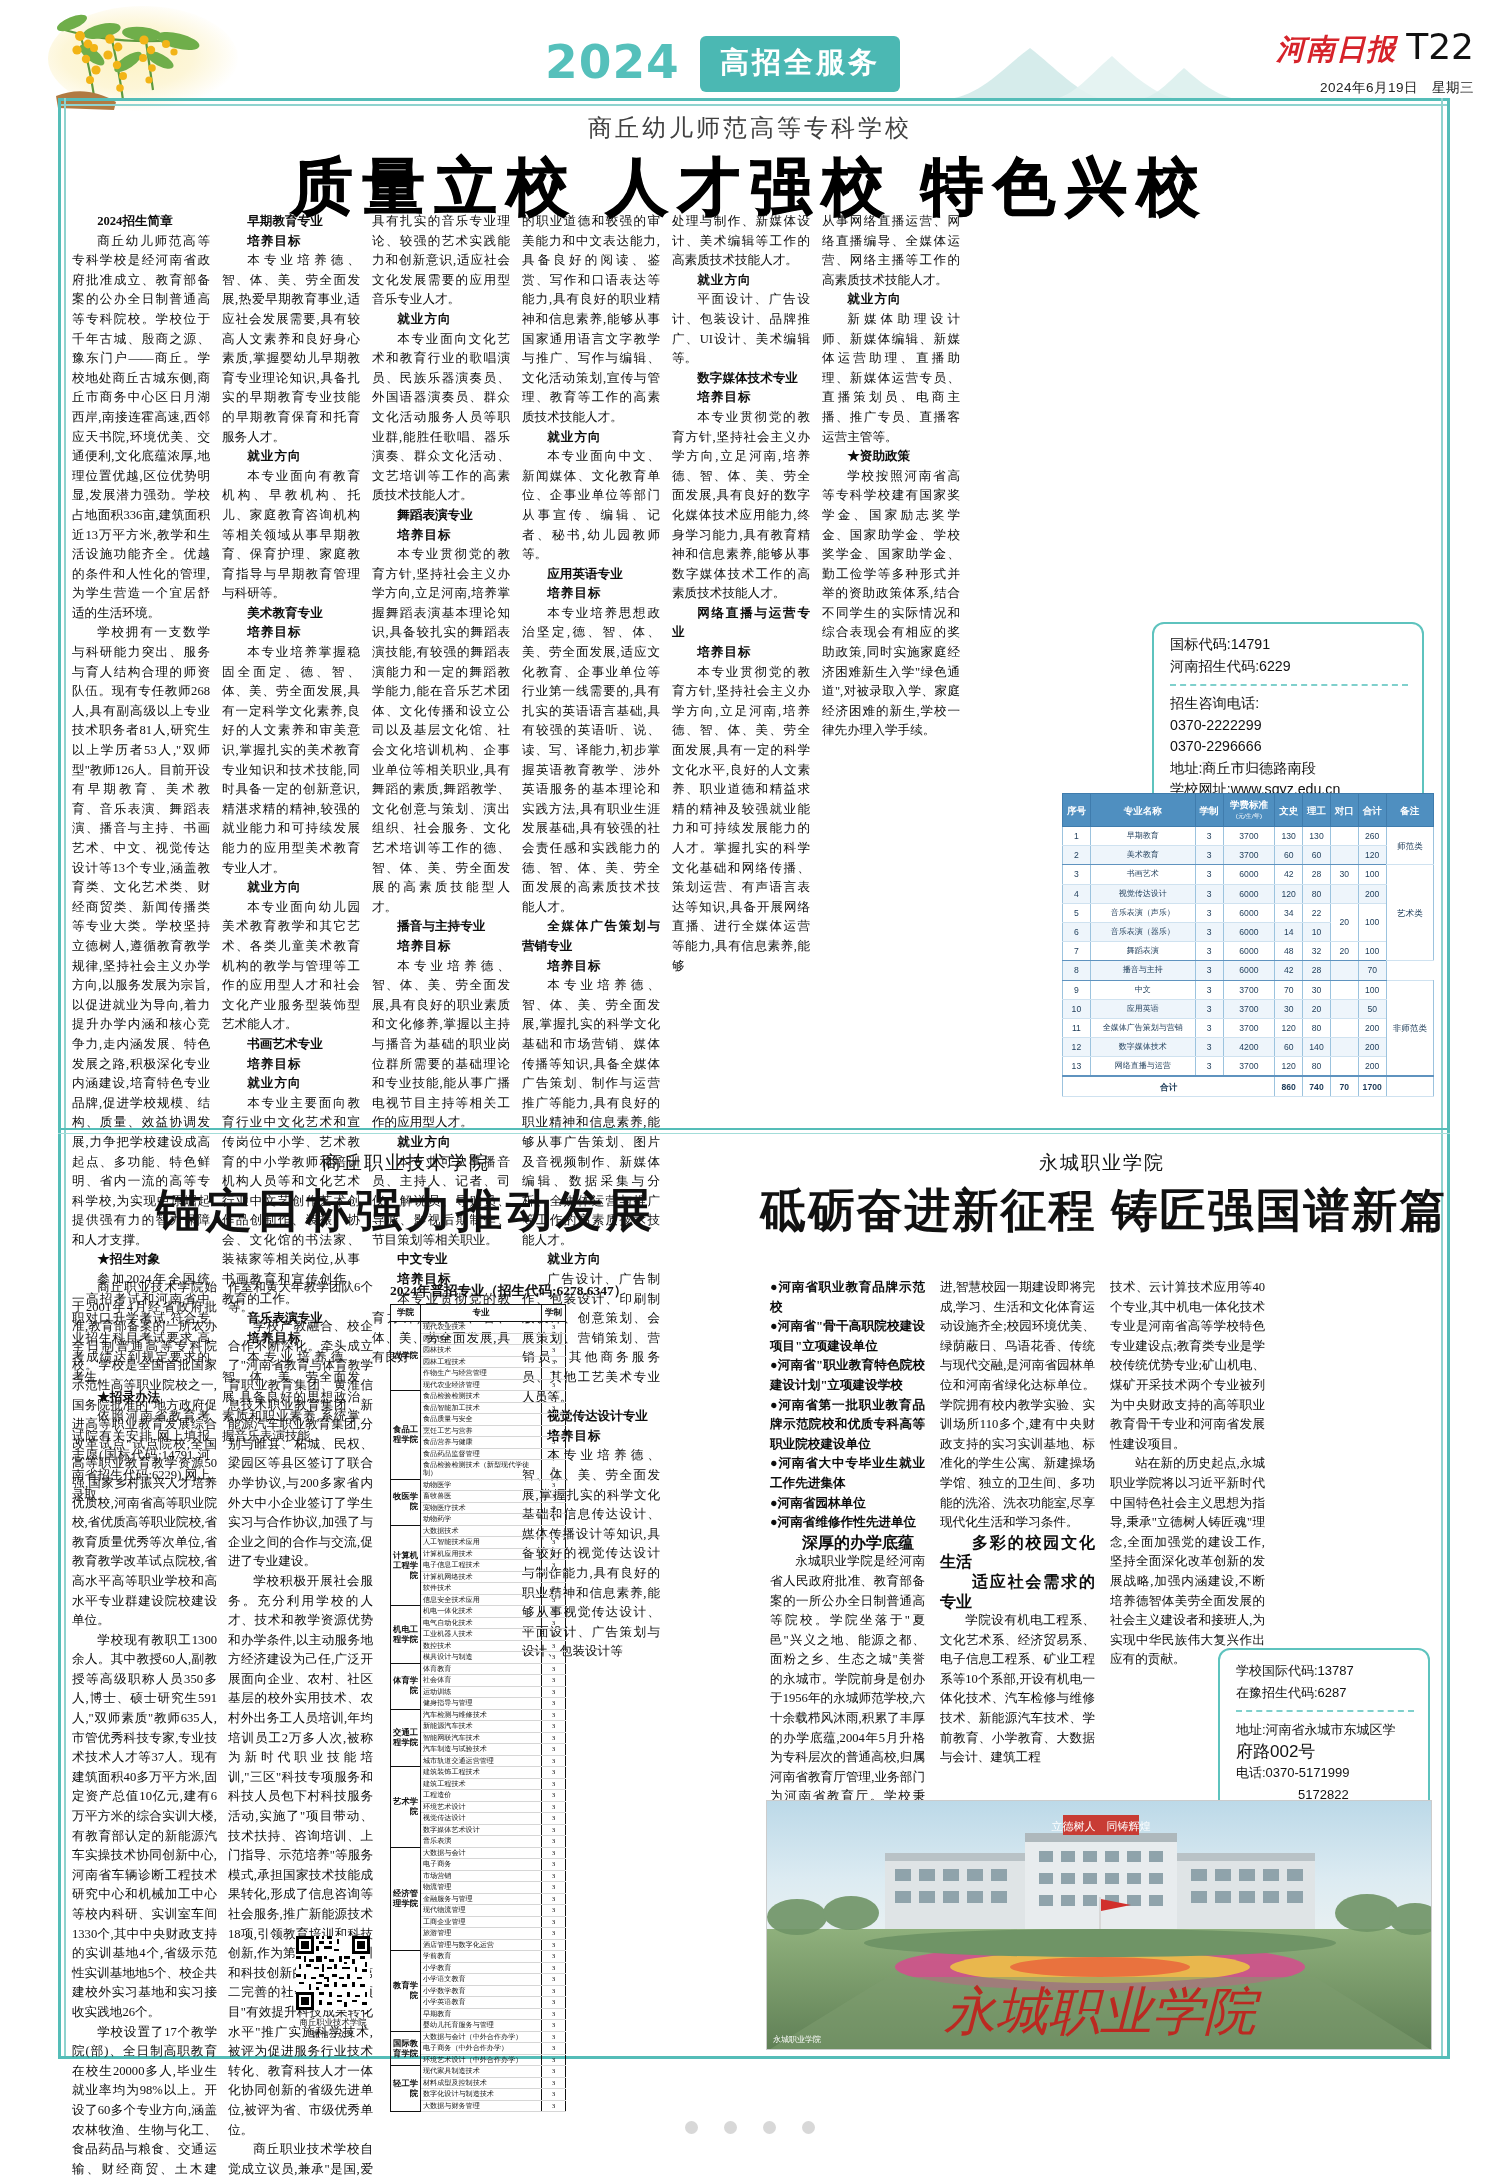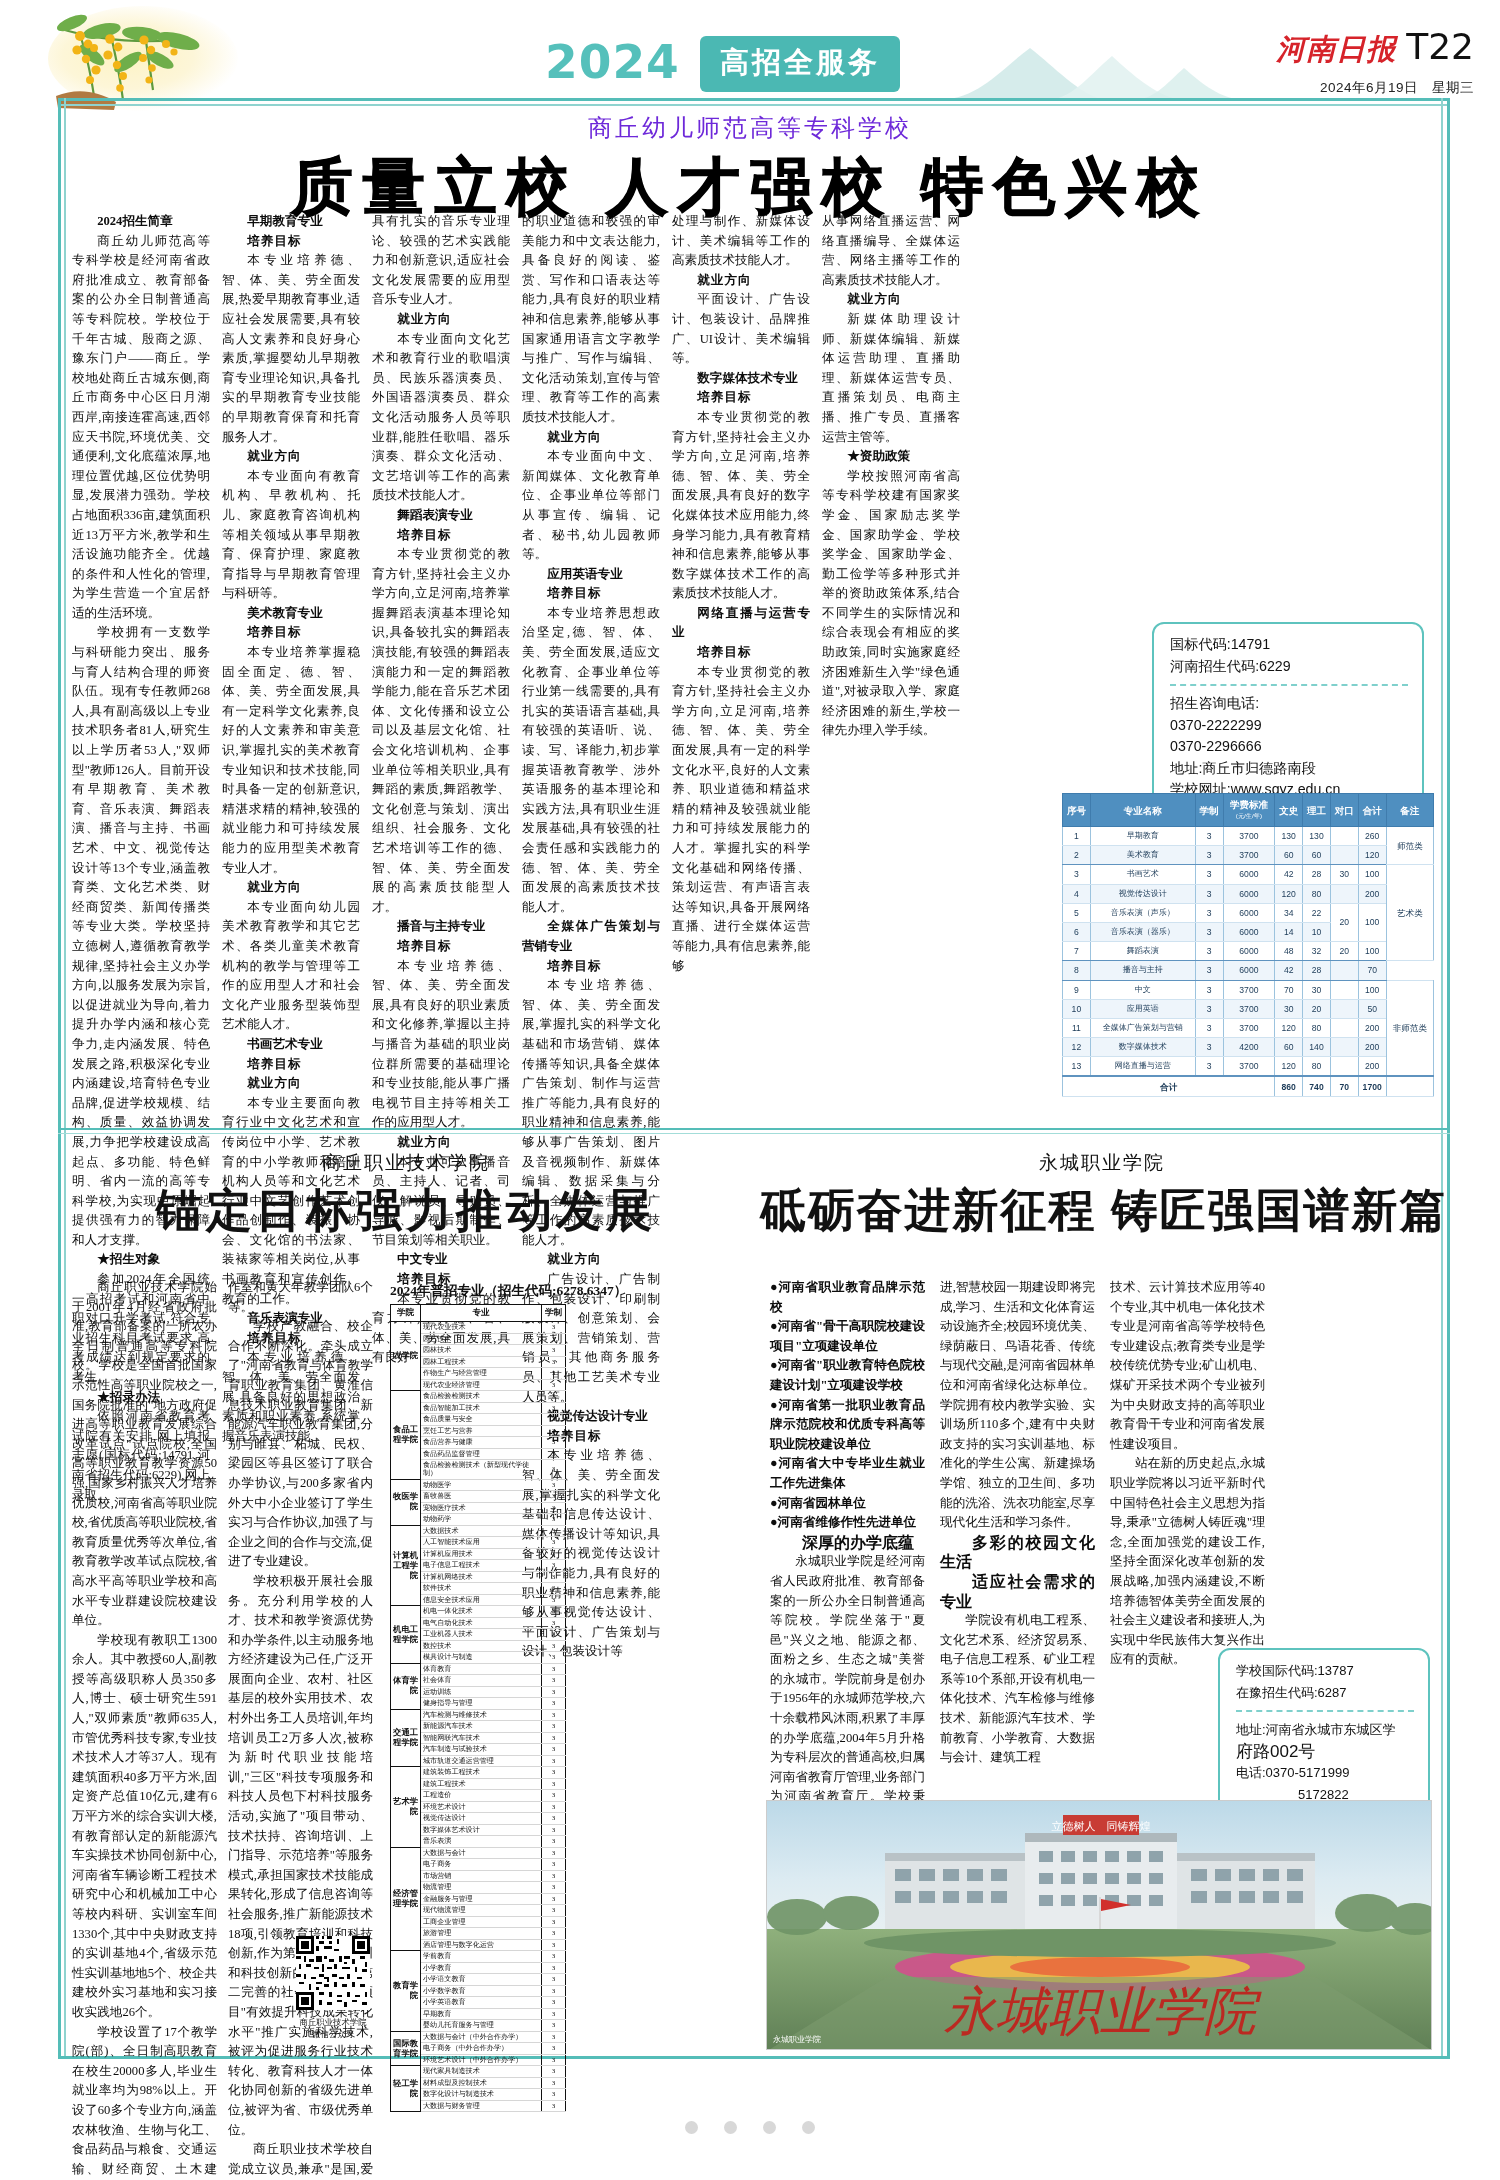--- a/index.html
+++ b/index.html
@@ -62,21 +62,21 @@
   .frame-right { position:absolute; left:1447px; top:98px; width:3px; height:1960px; background:#55bdb8; }
   .frame-right2 { position:absolute; left:1441px; top:98px; width:2px; height:1960px; background:#8fd3cf; }
   .frame-bottom { position:absolute; left:58px; top:2056px; width:1392px; height:3px; background:#55bdb8; }
 
   .mid-rule { position:absolute; left:58px; width:1392px; height:2px; background:#55bdb8; }
   .mid-rule2 { position:absolute; left:58px; width:1392px; height:1px; background:#a3ddd9; }
 
   
   .a1-school {
     position:absolute; left:0; top:112px; width:1500px; text-align:center;
-    font-size:24px; letter-spacing:3px; color:#6d28d9;
+    font-size:24px; letter-spacing:3px; color:#404040;
     font-family:"Liberation Serif", serif;
   }
   .a1-head {
     position:absolute; left:0; top:145px; width:1500px; text-align:center;
     font-size:62px; font-weight:700; letter-spacing:10px;
     font-family:"Liberation Sans", sans-serif;
     color:#000;
     -webkit-text-stroke:1px #000;
   }
 

